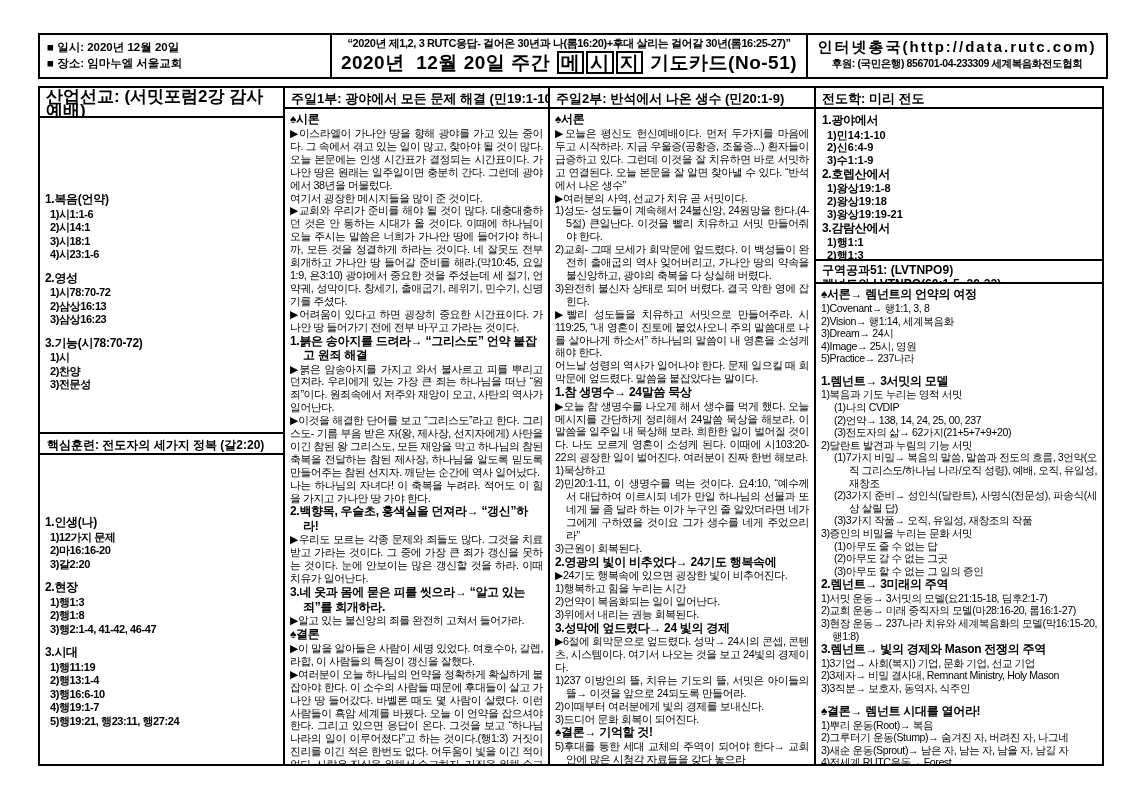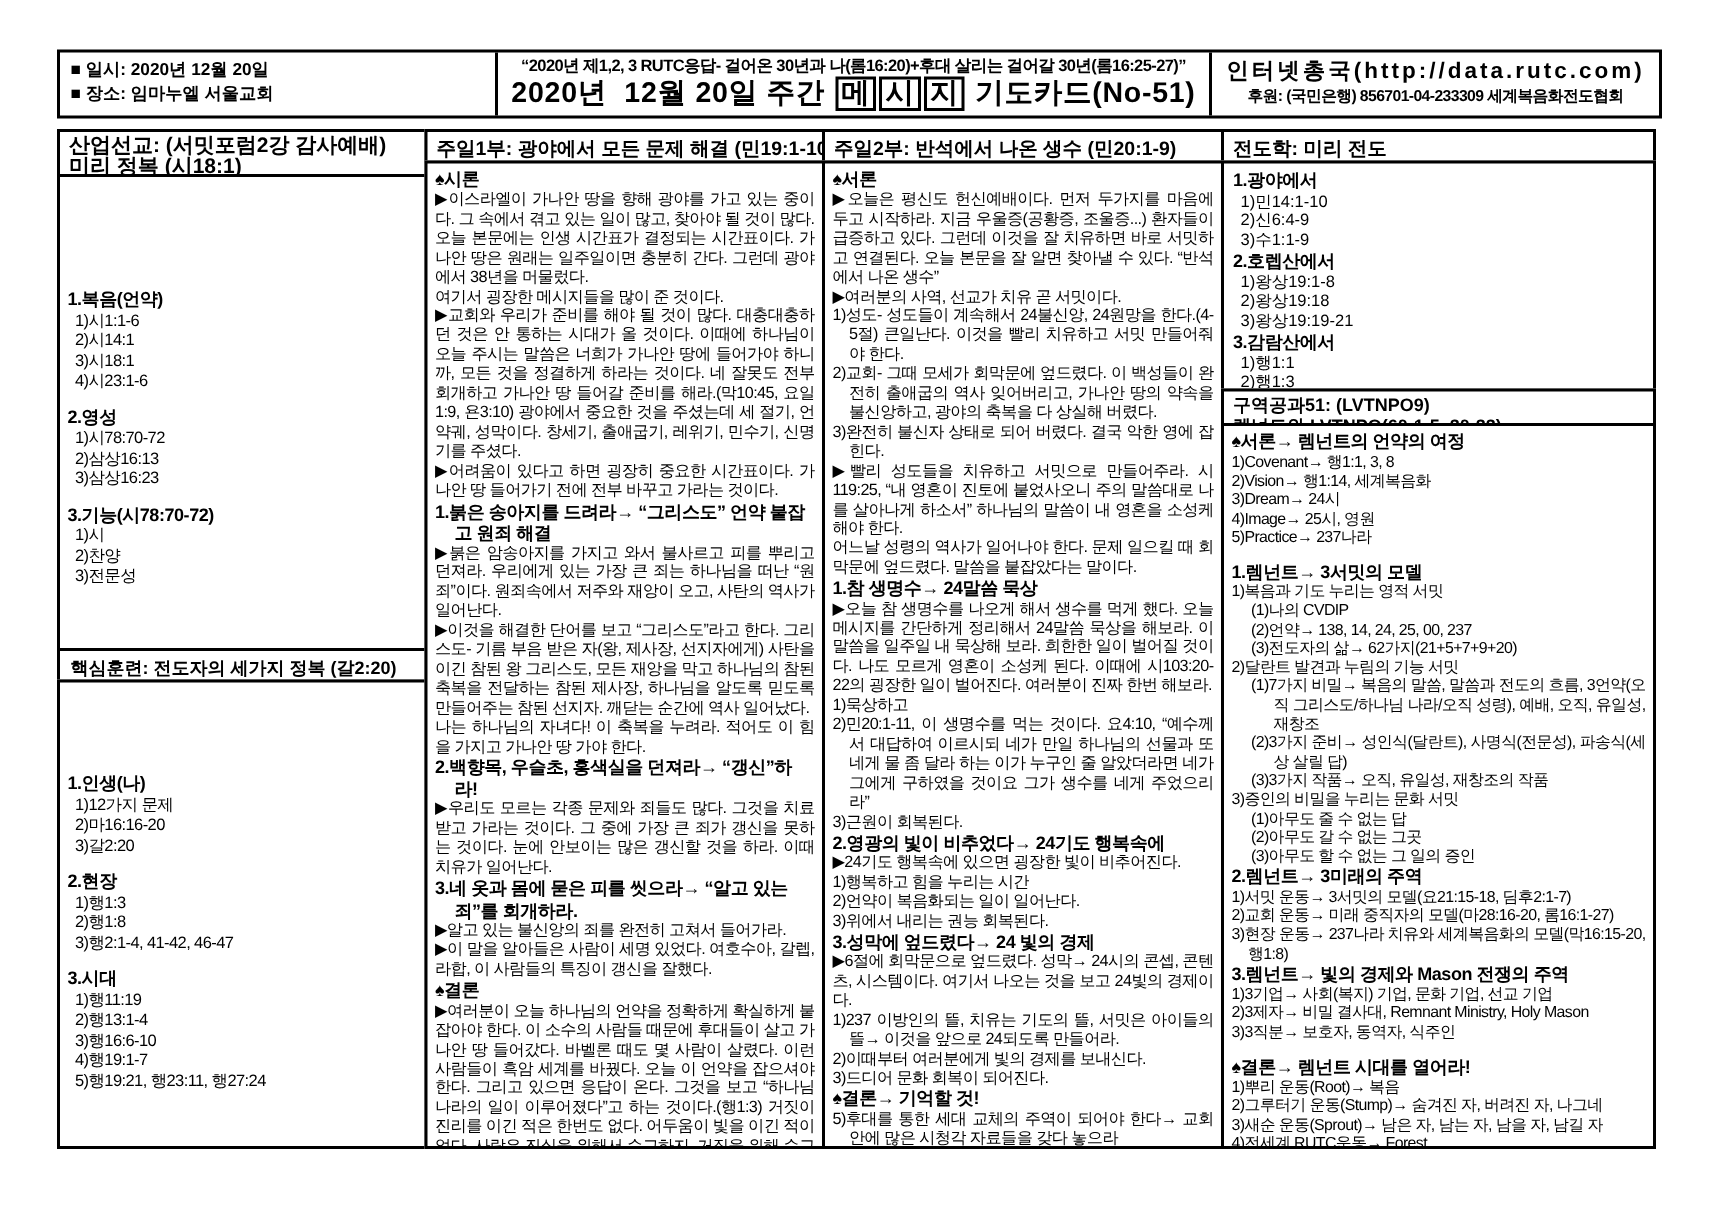--- a/index.html
+++ b/index.html
@@ -24,39 +24,39 @@
 
   
   .main { display:flex; margin-top:7px; height:680px; }
   .tcol { display:flex; flex-direction:column; }
   .tcol + .tcol { margin-left:-2px; }
   .c1 { width:247px; } .c2 { width:267px; } .c3 { width:268px; } .c4 { width:290px; }
   .box { border:2px solid #000; background:#fff; overflow:hidden; }
   .box + .box { margin-top:-2px; }
 
   .colhdr { padding:2px 6px; font-weight:bold; font-size:13px; line-height:17px; height:23px; flex:none; white-space:nowrap; }
-  .colhdr.two { height:32px; font-size:14px; line-height:13.5px; white-space:normal; }
+  .colhdr.two { height:32px; font-size:17px; line-height:13.5px; white-space:normal; }
 
   .body { flex:1; padding:3px 5px 2px 5px; font-size:10.8px; line-height:12.9px; letter-spacing:-0.4px; }
   .refsbox { flex:none; height:154px; padding:4px 6px; font-size:11px; line-height:12.8px; }
   .subhdr { flex:none; height:25px; padding:2px 6px; font-weight:bold; font-size:12px; line-height:14px; }
   .sepbox { flex:none; height:23px; padding:3px 7px; font-weight:bold; font-size:12px; }
   .pad-top-lg { padding-top:74px; }
   .pad-top-md { padding-top:60px; }
   .fix316 { flex:none; height:318px; font-size:11px; line-height:13.5px; }
 
   
   .ln { }
   .ln.sec { font-weight:bold; font-size:12px; line-height:15px; letter-spacing:-0.3px; }
   .ln.num { font-weight:bold; font-size:12px; line-height:14.5px; letter-spacing:-0.3px; padding-left:13px; text-indent:-13px; }
   .ln.p  { text-align:justify; }
   .ln.li { padding-left:11px; text-indent:-11px; text-align:justify; }
   .ln.li2{ padding-left:28px; text-indent:-15px; text-align:justify; }
   .ln.h1 { font-weight:bold; font-size:12px; line-height:15.5px; letter-spacing:-0.3px; }
-  .ln.ref{ padding-left:5px; }
+  .ln.ref{ padding-left:5px;font-weight:bold; }
   .ln.gap{ height:9px; }
 </style>
 </head>
 <body>
 
 <div class="page">
   <div class="doc">
 
     <div class="hd-row">
       <div class="hd-left">
@@ -127,22 +127,22 @@
             <div class="ln p">▶교회와 우리가 준비를 해야 될 것이 많다. 대충대충하던 것은 안 통하는 시대가 올 것이다. 이때에 하나님이 오늘 주시는 말씀은 너희가 가나안 땅에 들어가야 하니까, 모든 것을 정결하게 하라는 것이다. 네 잘못도 전부 회개하고 가나안 땅 들어갈 준비를 해라.(막10:45, 요일1:9, 욘3:10) 광야에서 중요한 것을 주셨는데 세 절기, 언약궤, 성막이다. 창세기, 출애굽기, 레위기, 민수기, 신명기를 주셨다.</div>
             <div class="ln p">▶어려움이 있다고 하면 굉장히 중요한 시간표이다. 가나안 땅 들어가기 전에 전부 바꾸고 가라는 것이다.</div>
             <div class="ln num">1.붉은 송아지를 드려라→ “그리스도” 언약 붙잡고 원죄 해결</div>
             <div class="ln p">▶붉은 암송아지를 가지고 와서 불사르고 피를 뿌리고 던져라. 우리에게 있는 가장 큰 죄는 하나님을 떠난 “원죄”이다. 원죄속에서 저주와 재앙이 오고, 사탄의 역사가 일어난다.</div>
             <div class="ln p">▶이것을 해결한 단어를 보고 “그리스도”라고 한다. 그리스도- 기름 부음 받은 자(왕, 제사장, 선지자에게) 사탄을 이긴 참된 왕 그리스도, 모든 재앙을 막고 하나님의 참된 축복을 전달하는 참된 제사장, 하나님을 알도록 믿도록 만들어주는 참된 선지자. 깨닫는 순간에 역사 일어났다.</div>
             <div class="ln p">나는 하나님의 자녀다! 이 축복을 누려라. 적어도 이 힘을 가지고 가나안 땅 가야 한다.</div>
             <div class="ln num">2.백향목, 우슬초, 홍색실을 던져라→ “갱신”하라!</div>
             <div class="ln p">▶우리도 모르는 각종 문제와 죄들도 많다. 그것을 치료받고 가라는 것이다. 그 중에 가장 큰 죄가 갱신을 못하는 것이다. 눈에 안보이는 많은 갱신할 것을 하라. 이때 치유가 일어난다.</div>
             <div class="ln num">3.네 옷과 몸에 묻은 피를 씻으라→ “알고 있는 죄”를 회개하라.</div>
             <div class="ln p">▶알고 있는 불신앙의 죄를 완전히 고쳐서 들어가라.</div>
+            <div class="ln sec">♠결론</div>
             <div class="ln p">▶이 말을 알아들은 사람이 세명 있었다. 여호수아, 갈렙, 라합, 이 사람들의 특징이 갱신을 잘했다.</div>
-            <div class="ln sec">♠결론</div>
             <div class="ln p">▶여러분이 오늘 하나님의 언약을 정확하게 확실하게 붙잡아야 한다. 이 소수의 사람들 때문에 후대들이 살고 가나안 땅 들어갔다. 바벨론 때도 몇 사람이 살렸다. 이런 사람들이 흑암 세계를 바꿨다. 오늘 이 언약을 잡으셔야 한다. 그리고 있으면 응답이 온다. 그것을 보고 “하나님 나라의 일이 이루어졌다”고 하는 것이다.(행1:3) 거짓이 진리를 이긴 적은 한번도 없다. 어두움이 빛을 이긴 적이 없다. 사람은 진실을 위해서 순교하지, 거짓을 위해 순교하지 않는다. 사람들이 볼 때 끝났다는데 하나님은 시작이다. 그래서 속지 않는 것이 제일 신앙생활 잘하는 것이다. 사탄, 마귀 이름이 “속이는 자”이다.</div>
           </div>
       </div>
 
       <div class="tcol c3">
         <div class="box colhdr">주일2부: 반석에서 나온 생수 (민20:1-9)</div>
         <div class="box body">
             <div class="ln sec">♠서론</div>
             <div class="ln p">▶오늘은 평신도 헌신예배이다. 먼저 두가지를 마음에 두고 시작하라. 지금 우울증(공황증, 조울증...) 환자들이 급증하고 있다. 그런데 이것을 잘 치유하면 바로 서밋하고 연결된다. 오늘 본문을 잘 알면 찾아낼 수 있다. “반석에서 나온 생수”</div>
             <div class="ln p">▶여러분의 사역, 선교가 치유 곧 서밋이다.</div>

